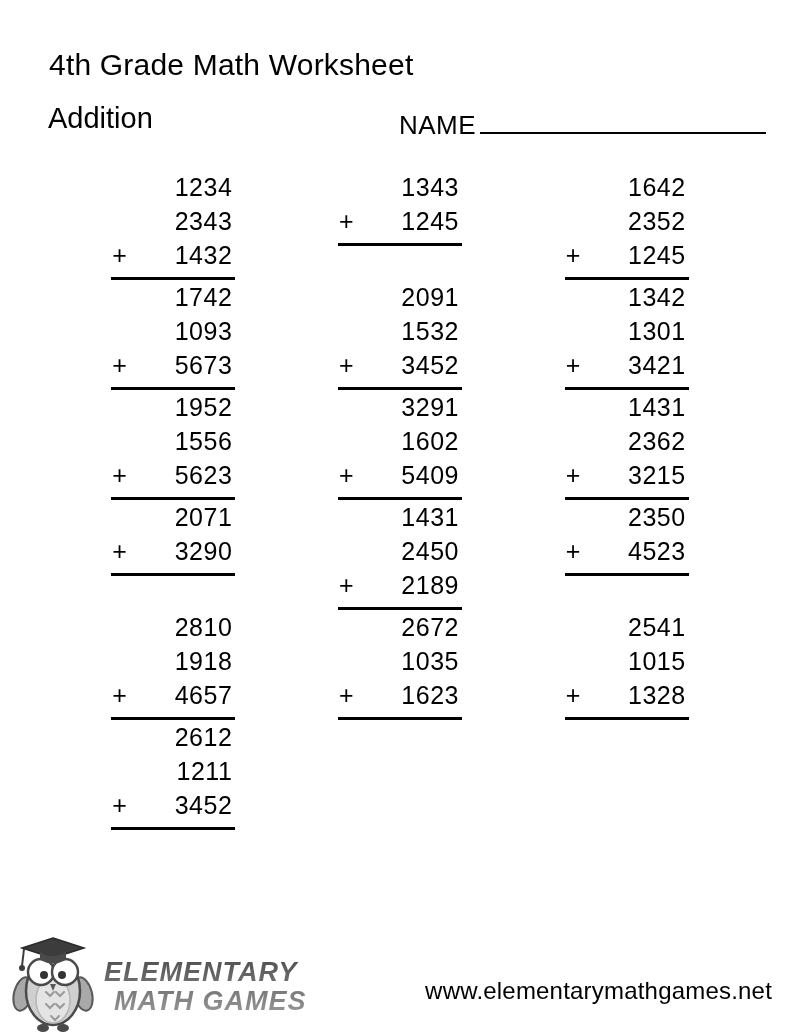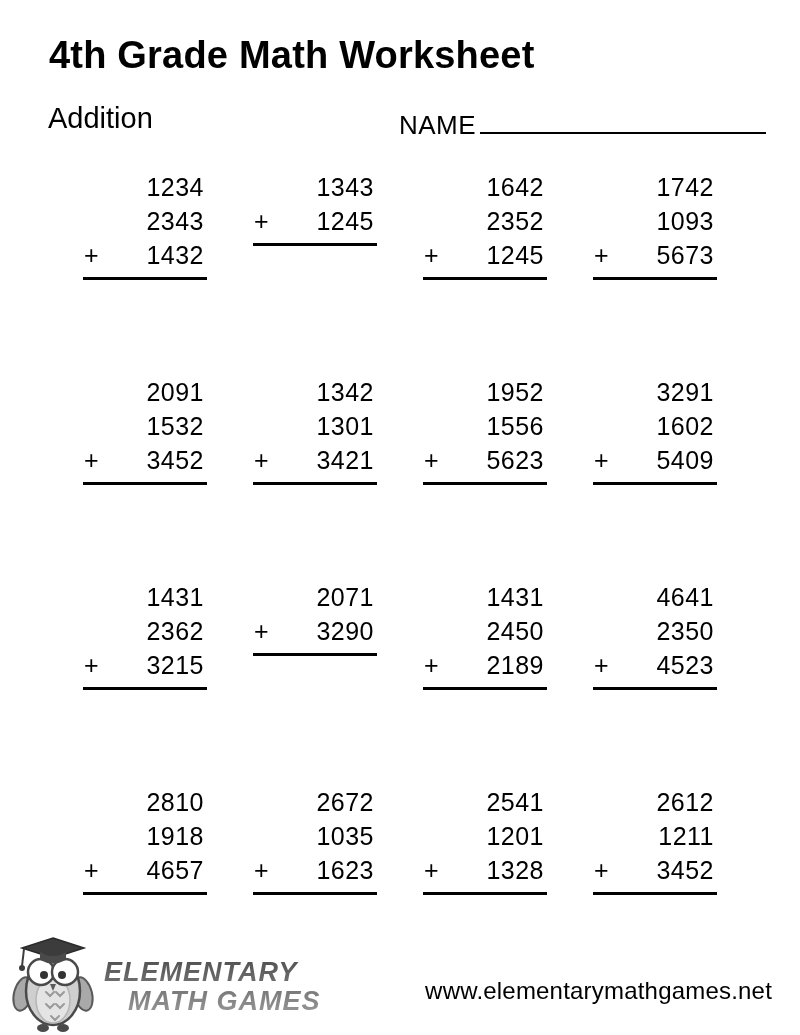--- a/index.html
+++ b/index.html
@@ -3,59 +3,58 @@
 <meta charset="utf-8">
 <style>
   * { margin: 0; padding: 0; box-sizing: border-box; }
   html, body { background: #fff; }
   body {
     width: 800px; height: 1035px; position: relative;
     font-family: "Liberation Sans", sans-serif; color: #000;
     overflow: hidden;
   }
   .page-title {
-    position: absolute; left: 49px; top: 34px;
-    font-size: 38px; font-weight: 700; letter-spacing: 0.2px;
+    position: absolute; left: 49px; top: 48px;
+    font-size: 30px; font-weight: 400; letter-spacing: 0.2px;
   }
   .section-title {
     position: absolute; left: 48px; top: 102px;
     font-size: 29px; font-weight: 400;
   }
   .name-block {
     position: absolute; left: 399px; top: 110px;
     font-size: 26px; font-weight: 400; letter-spacing: 0.5px;
     white-space: nowrap;
   }
   .name-line {
     display: inline-block; width: 286px; height: 24px;
     border-bottom: 2px solid #000; margin-left: 4px;
     vertical-align: baseline;
   }
   .problems-grid {
     position: absolute; left: 60px; top: 170px; width: 680px;
-    display: grid; grid-template-columns: repeat(4, 1fr);
-    row-gap: 95px;
+    display: grid; grid-template-columns: repeat(3, 1fr);
   }
   .problem { width: 124px; margin: 0 auto; font-size: 25px; }
   .num { text-align: right; line-height: 34px; padding-right: 3px; letter-spacing: 0.5px; }
   .num.last { display: flex; justify-content: space-between; align-items: baseline; }
   .num.last .plus { padding-left: 1px; }
   .rule { height: 3px; background: #000; margin-top: 5px; width: 100%; }
   .logo {
     position: absolute; left: 10px; top: 936px;
     display: flex; align-items: center;
   }
   .logo-text {
     margin-left: 6px; font-weight: bold; line-height: 29px;
     font-size: 27px; letter-spacing: 1px;
     background: linear-gradient(#4f4f4f, #9a9a9a);
     -webkit-background-clip: text; background-clip: text;
     -webkit-text-fill-color: transparent; color: #6f6f6f; font-style: italic;
   }
-  .logo-text .line2 { margin-left: 24px; }
+  .logo-text .line2 { margin-left: 10px; }
   .website {
     position: absolute; right: 28px; top: 977px;
     font-size: 24px; letter-spacing: 0.2px;
   }
 </style>
 </head>
 <body>
 
 <h1 class="page-title">4th Grade Math Worksheet</h1>
 <h2 class="section-title">Addition</h2>
@@ -168,21 +167,20 @@
     <div class="num">1431</div>
     <div class="num">2450</div>
     <div class="num last">
       <span class="plus">+</span>
       <span>2189</span>
     </div>
     <div class="rule"></div>
   </div>
 
   <div class="problem">
-    <div class="num">4641</div>
     <div class="num">2350</div>
     <div class="num last">
       <span class="plus">+</span>
       <span>4523</span>
     </div>
     <div class="rule"></div>
   </div>
 
   <div class="problem">
     <div class="num">2810</div>
@@ -199,21 +197,21 @@
     <div class="num">1035</div>
     <div class="num last">
       <span class="plus">+</span>
       <span>1623</span>
     </div>
     <div class="rule"></div>
   </div>
 
   <div class="problem">
     <div class="num">2541</div>
-    <div class="num">1201</div>
+    <div class="num">1015</div>
     <div class="num last">
       <span class="plus">+</span>
       <span>1328</span>
     </div>
     <div class="rule"></div>
   </div>
 
   <div class="problem">
     <div class="num">2612</div>
     <div class="num">1211</div>

